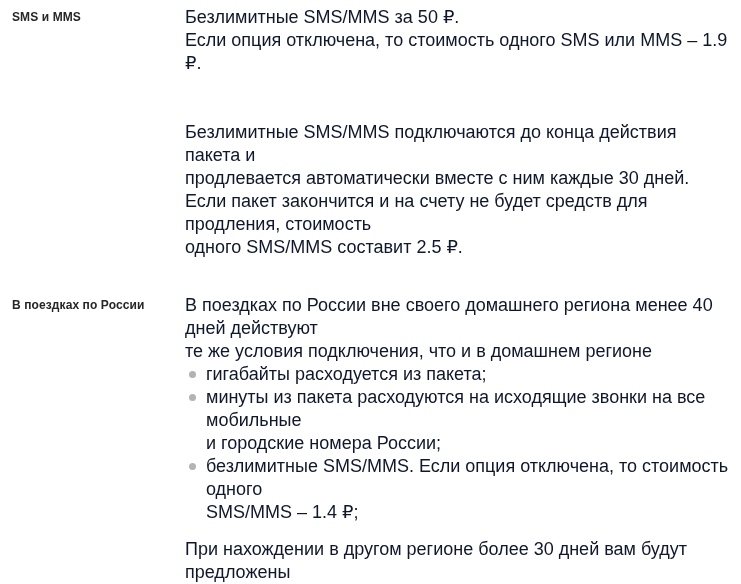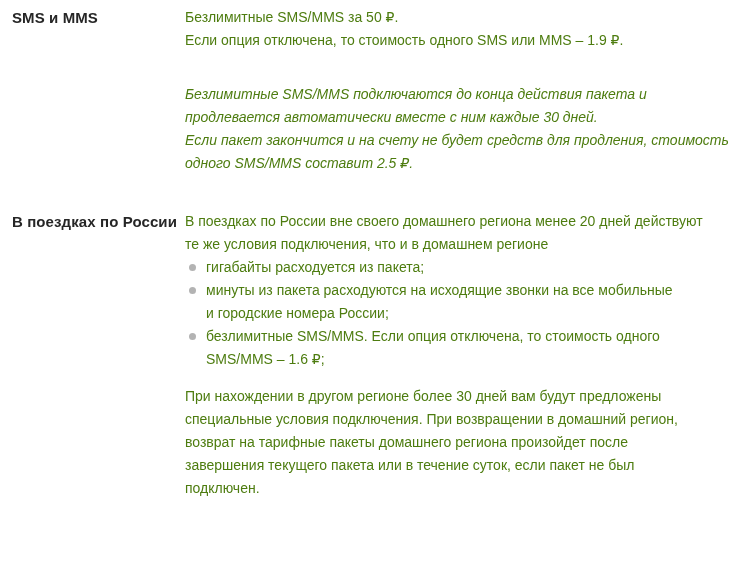--- a/index.html
+++ b/index.html
@@ -21,38 +21,37 @@
   .section-row {
     display: flex;
     align-items: flex-start;
   }
   .section-row.travel {
     margin-top: 35px;
   }
   .label-col {
     flex: 0 0 173px;
     margin: 0;
-    font-size: 15px;
+    font-size: 12px;
     font-weight: bold;
     line-height: 23px;
     color: #262626;
     letter-spacing: 0.1px;
   }
   .content-col {
     width: 560px;
-    font-size: 14px;
+    font-size: 18px;
     line-height: 23px;
-    color: #4d7c0f;
+    color: #0f172a;
   }
   .para {
     white-space: pre-line;
   }
   .para + .para {
-    margin-top: 31px;
-    font-style: italic;
+    margin-top: 46px;
   }
   ul.bullets {
     list-style: none;
     margin: 0;
     padding: 0;
   }
   ul.bullets li {
     position: relative;
     padding-left: 21px;
   }
@@ -85,36 +84,36 @@
       <div class="para">Безлимитные SMS/MMS подключаются до конца действия пакета и
 продлевается автоматически вместе с ним каждые 30 дней.
 Если пакет закончится и на счету не будет средств для продления, стоимость
 одного SMS/MMS составит 2.5 ₽.</div>
     </div>
   </section>
 
   <section class="section-row travel">
     <h3 class="label-col">В поездках по России</h3>
     <div class="content-col">
-      <div class="para">В поездках по России вне своего домашнего региона менее 20 дней действуют
+      <div class="para">В поездках по России вне своего домашнего региона менее 40 дней действуют
 те же условия подключения, что и в домашнем регионе</div>
       <ul class="bullets">
         <li>
           <span class="dot"></span>
           <span class="bullet-text">гигабайты расходуется из пакета;</span>
         </li>
         <li>
           <span class="dot"></span>
           <span class="bullet-text">минуты из пакета расходуются на исходящие звонки на все мобильные
 и городские номера России;</span>
         </li>
         <li>
           <span class="dot"></span>
           <span class="bullet-text">безлимитные SMS/MMS. Если опция отключена, то стоимость одного
-SMS/MMS – 1.6 ₽;</span>
+SMS/MMS – 1.4 ₽;</span>
         </li>
       </ul>
       <div class="para outro">При нахождении в другом регионе более 30 дней вам будут предложены
 специальные условия подключения. При возвращении в домашний регион,
 возврат на тарифные пакеты домашнего региона произойдет после
 завершения текущего пакета или в течение суток, если пакет не был
 подключен.</div>
     </div>
   </section>
 

